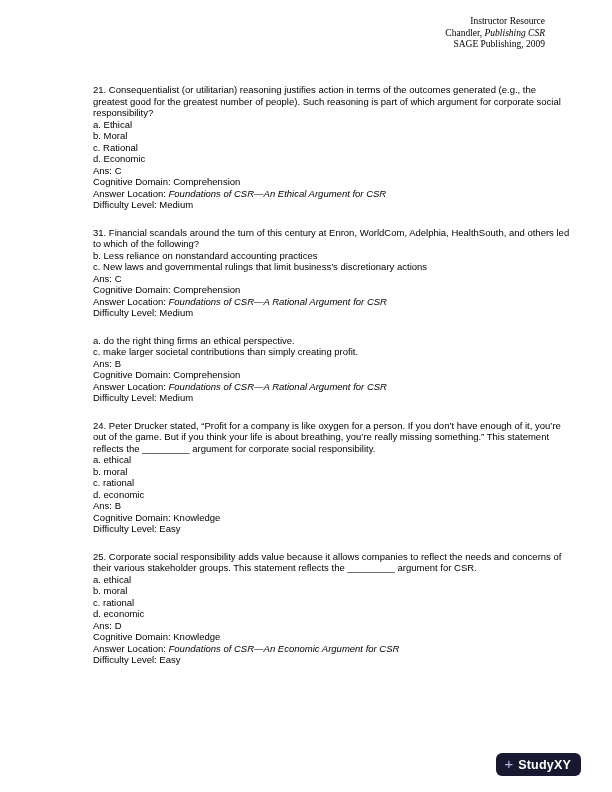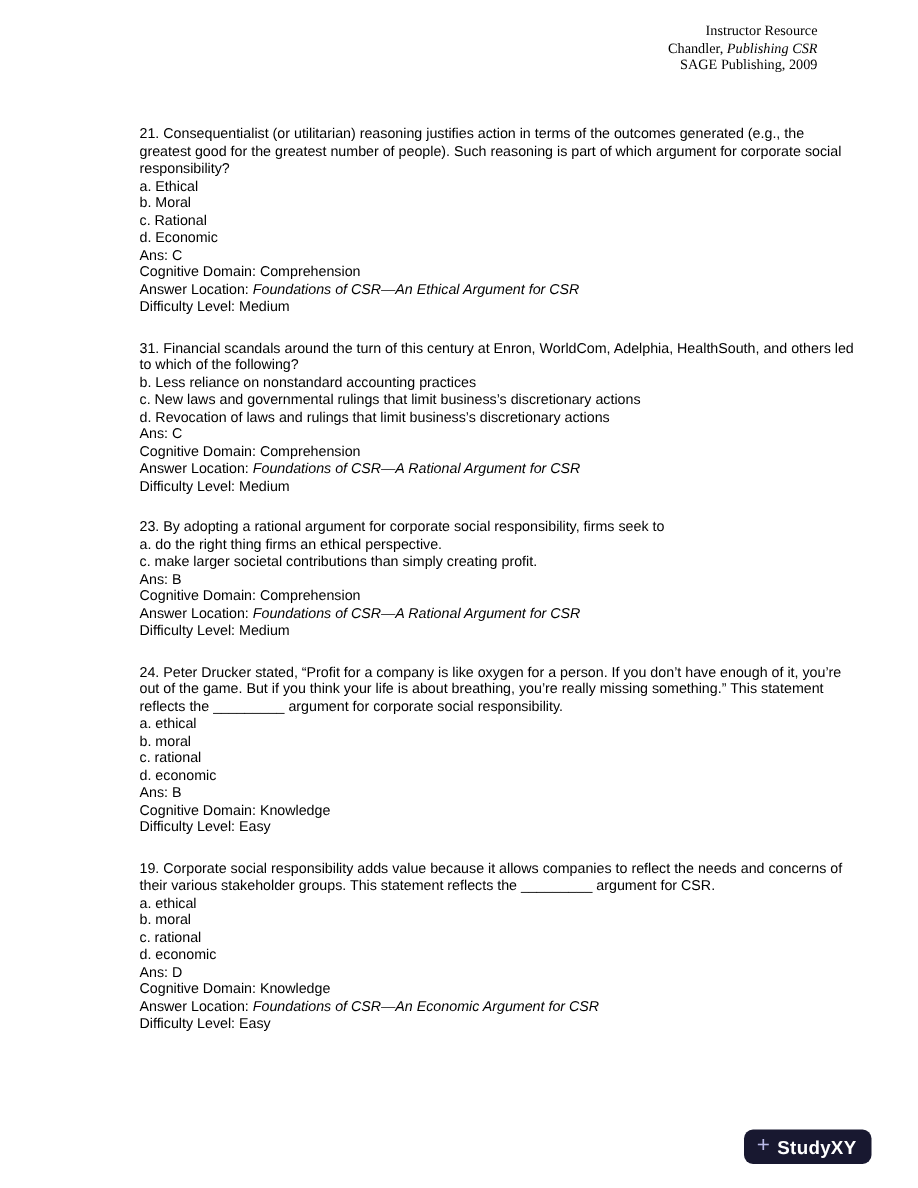--- a/index.html
+++ b/index.html
@@ -84,50 +84,48 @@
       <div class="q-meta">Ans: C</div>
       <div class="q-meta">Cognitive Domain: Comprehension</div>
       <div class="q-meta"><span>Answer Location: </span><span class="italic">Foundations of CSR—An Ethical Argument for CSR</span></div>
       <div class="q-meta">Difficulty Level: Medium</div>
     </div>
 
     <div class="question">
       <div class="q-stem">31. Financial scandals around the turn of this century at Enron, WorldCom, Adelphia, HealthSouth, and others led to which of the following?</div>
       <div class="q-option">b. Less reliance on nonstandard accounting practices</div>
       <div class="q-option">c. New laws and governmental rulings that limit business’s discretionary actions</div>
-      <div class="q-option">d. Revocation of laws and rulings that limit business’s discretionary actions</div>
       <div class="q-meta">Ans: C</div>
       <div class="q-meta">Cognitive Domain: Comprehension</div>
       <div class="q-meta"><span>Answer Location: </span><span class="italic">Foundations of CSR—A Rational Argument for CSR</span></div>
       <div class="q-meta">Difficulty Level: Medium</div>
     </div>
 
     <div class="question">
-      <div class="q-stem">23. By adopting a rational argument for corporate social responsibility, firms seek to</div>
       <div class="q-option">a. do the right thing firms an ethical perspective.</div>
       <div class="q-option">c. make larger societal contributions than simply creating profit.</div>
       <div class="q-meta">Ans: B</div>
       <div class="q-meta">Cognitive Domain: Comprehension</div>
       <div class="q-meta"><span>Answer Location: </span><span class="italic">Foundations of CSR—A Rational Argument for CSR</span></div>
       <div class="q-meta">Difficulty Level: Medium</div>
     </div>
 
     <div class="question">
       <div class="q-stem">24. Peter Drucker stated, “Profit for a company is like oxygen for a person. If you don’t have enough of it, you’re out of the game. But if you think your life is about breathing, you’re really missing something.” This statement reflects the _________ argument for corporate social responsibility.</div>
       <div class="q-option">a. ethical</div>
       <div class="q-option">b. moral</div>
       <div class="q-option">c. rational</div>
       <div class="q-option">d. economic</div>
       <div class="q-meta">Ans: B</div>
       <div class="q-meta">Cognitive Domain: Knowledge</div>
       <div class="q-meta">Difficulty Level: Easy</div>
     </div>
 
     <div class="question">
-      <div class="q-stem">19. Corporate social responsibility adds value because it allows companies to reflect the needs and concerns of their various stakeholder groups. This statement reflects the _________ argument for CSR.</div>
+      <div class="q-stem">25. Corporate social responsibility adds value because it allows companies to reflect the needs and concerns of their various stakeholder groups. This statement reflects the _________ argument for CSR.</div>
       <div class="q-option">a. ethical</div>
       <div class="q-option">b. moral</div>
       <div class="q-option">c. rational</div>
       <div class="q-option">d. economic</div>
       <div class="q-meta">Ans: D</div>
       <div class="q-meta">Cognitive Domain: Knowledge</div>
       <div class="q-meta"><span>Answer Location: </span><span class="italic">Foundations of CSR—An Economic Argument for CSR</span></div>
       <div class="q-meta">Difficulty Level: Easy</div>
     </div>
 

